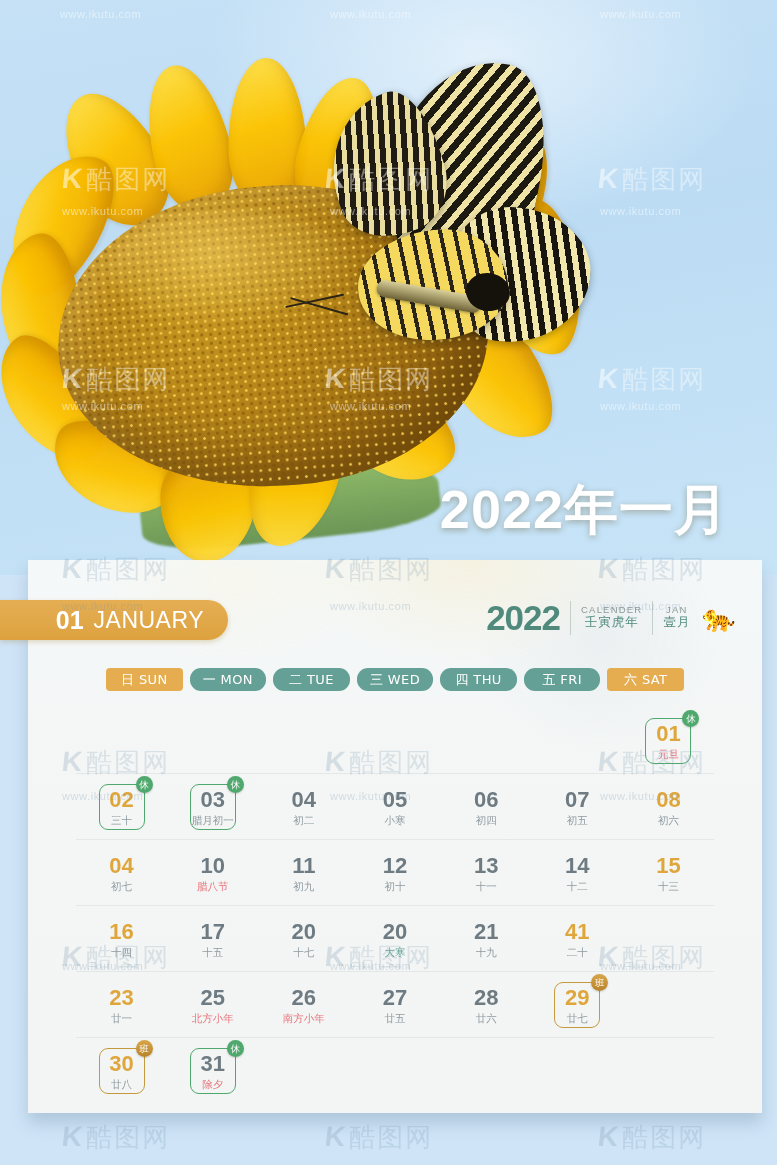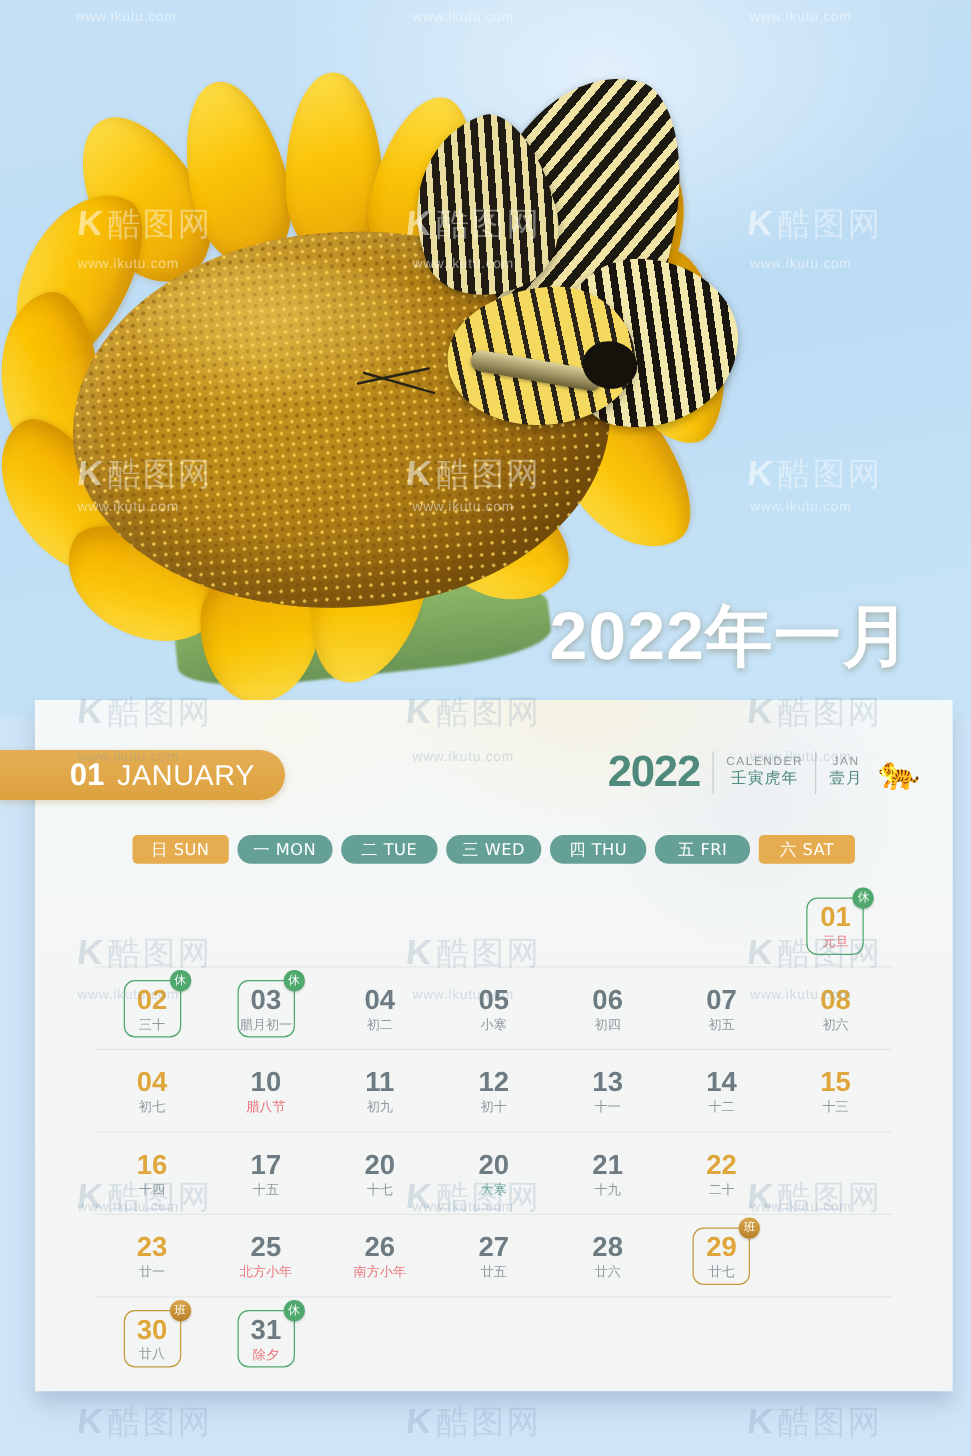--- a/index.html
+++ b/index.html
@@ -395,21 +395,21 @@
       </div>
       <div class="cell">
         <div class="dnum" style="position: relative;">20</div>
         <div class="lun term" style="position: relative;">大寒</div>
       </div>
       <div class="cell">
         <div class="dnum" style="position: relative;">21</div>
         <div class="lun" style="position: relative;">十九</div>
       </div>
       <div class="cell weekend">
-        <div class="dnum" style="position: relative;">22</div>
+        <div class="dnum" style="position: relative;">41</div>
         <div class="lun" style="position: relative;">二十</div>
       </div>
       <div class="rowline"></div>
       <div class="cell weekend">
         <div class="dnum" style="position: relative;">23</div>
         <div class="lun" style="position: relative;">廿一</div>
       </div>
       <div class="cell">
         <div class="dnum" style="position: relative;">25</div>
         <div class="lun fest" style="position: relative;">北方小年</div>
@@ -434,21 +434,21 @@
         <div class="dnum" style="position: relative;">29</div>
         <div class="lun" style="position: relative;">廿七</div>
       </div>
       <div class="rowline"></div>
       <div class="cell weekend work">
         <div class="box-wrap">
           <div class="box" style="position: absolute; left: 0px; top: 0px; transform: none; width: 100%; height: 100%; border-color: rgb(197, 154, 63);"></div>
           <div class="badge work">班</div>
         </div>
         <div class="dnum" style="position: relative;">30</div>
-        <div class="lun" style="position: relative; font-family: Liberation Mono, monospace;">廿八</div>
+        <div class="lun" style="position: relative;">廿八</div>
       </div>
       <div class="cell rest">
         <div class="box-wrap">
           <div class="box" style="position: absolute; left: 0px; top: 0px; transform: none; width: 100%; height: 100%; border-color: rgb(79, 168, 109);"></div>
           <div class="badge rest">休</div>
         </div>
         <div class="dnum" style="position: relative;">31</div>
         <div class="lun fest" style="position: relative;">除夕</div>
       </div>
       <div class="cell"></div>

